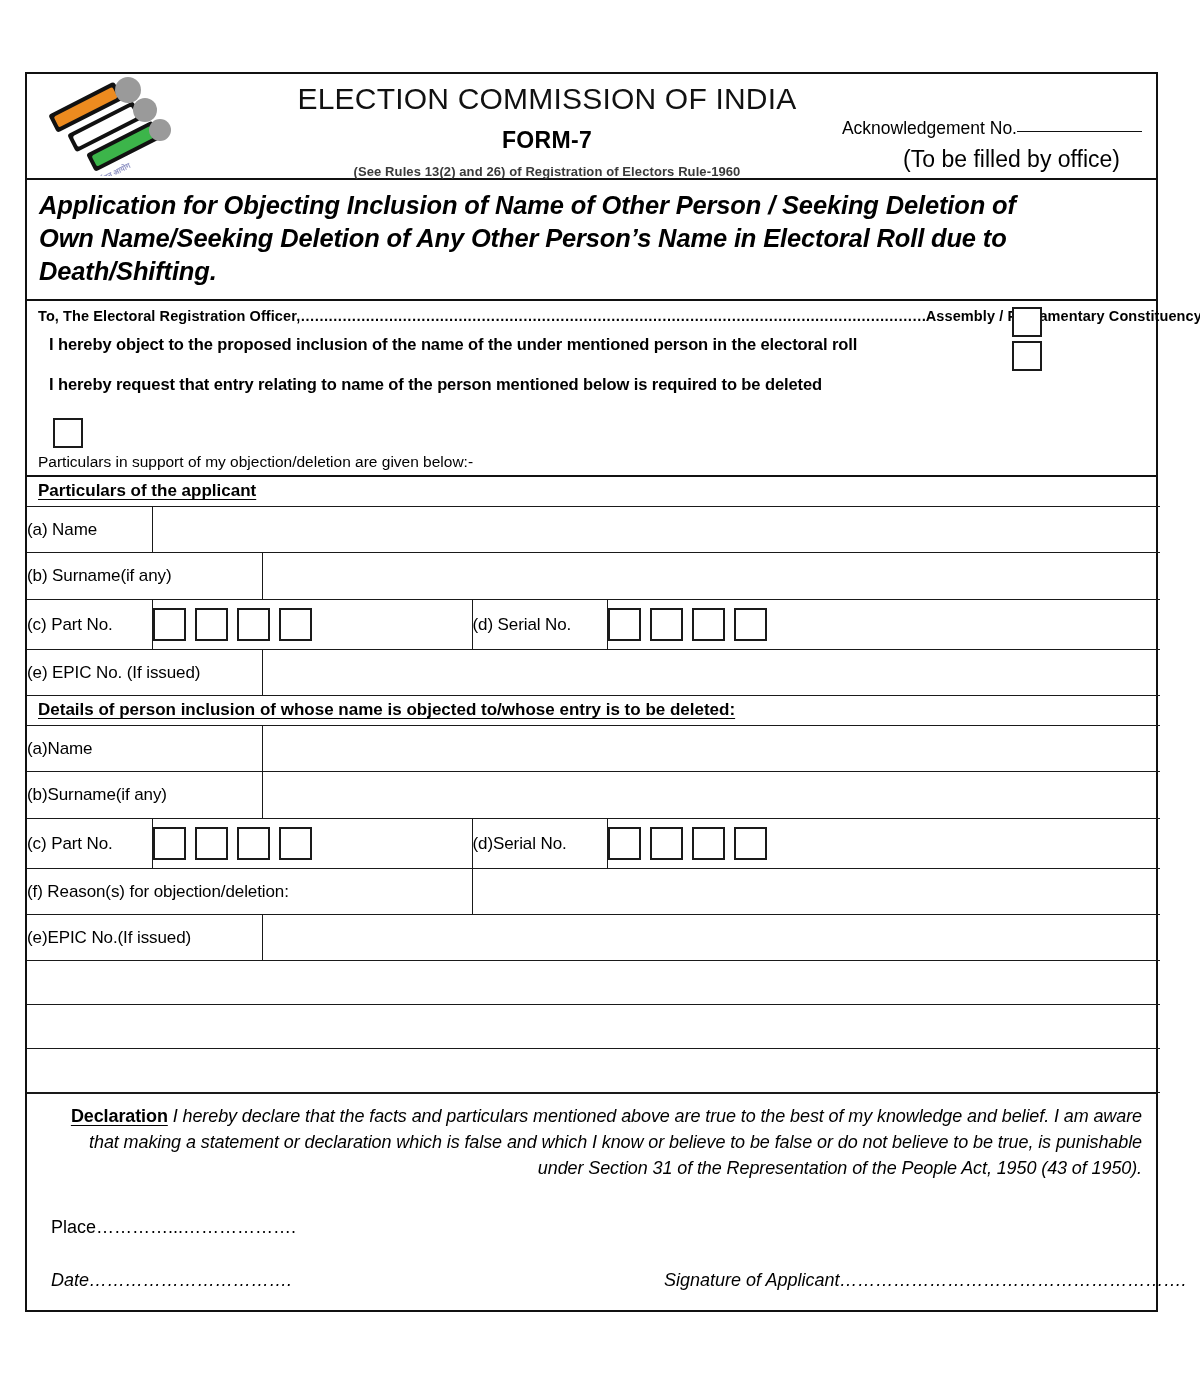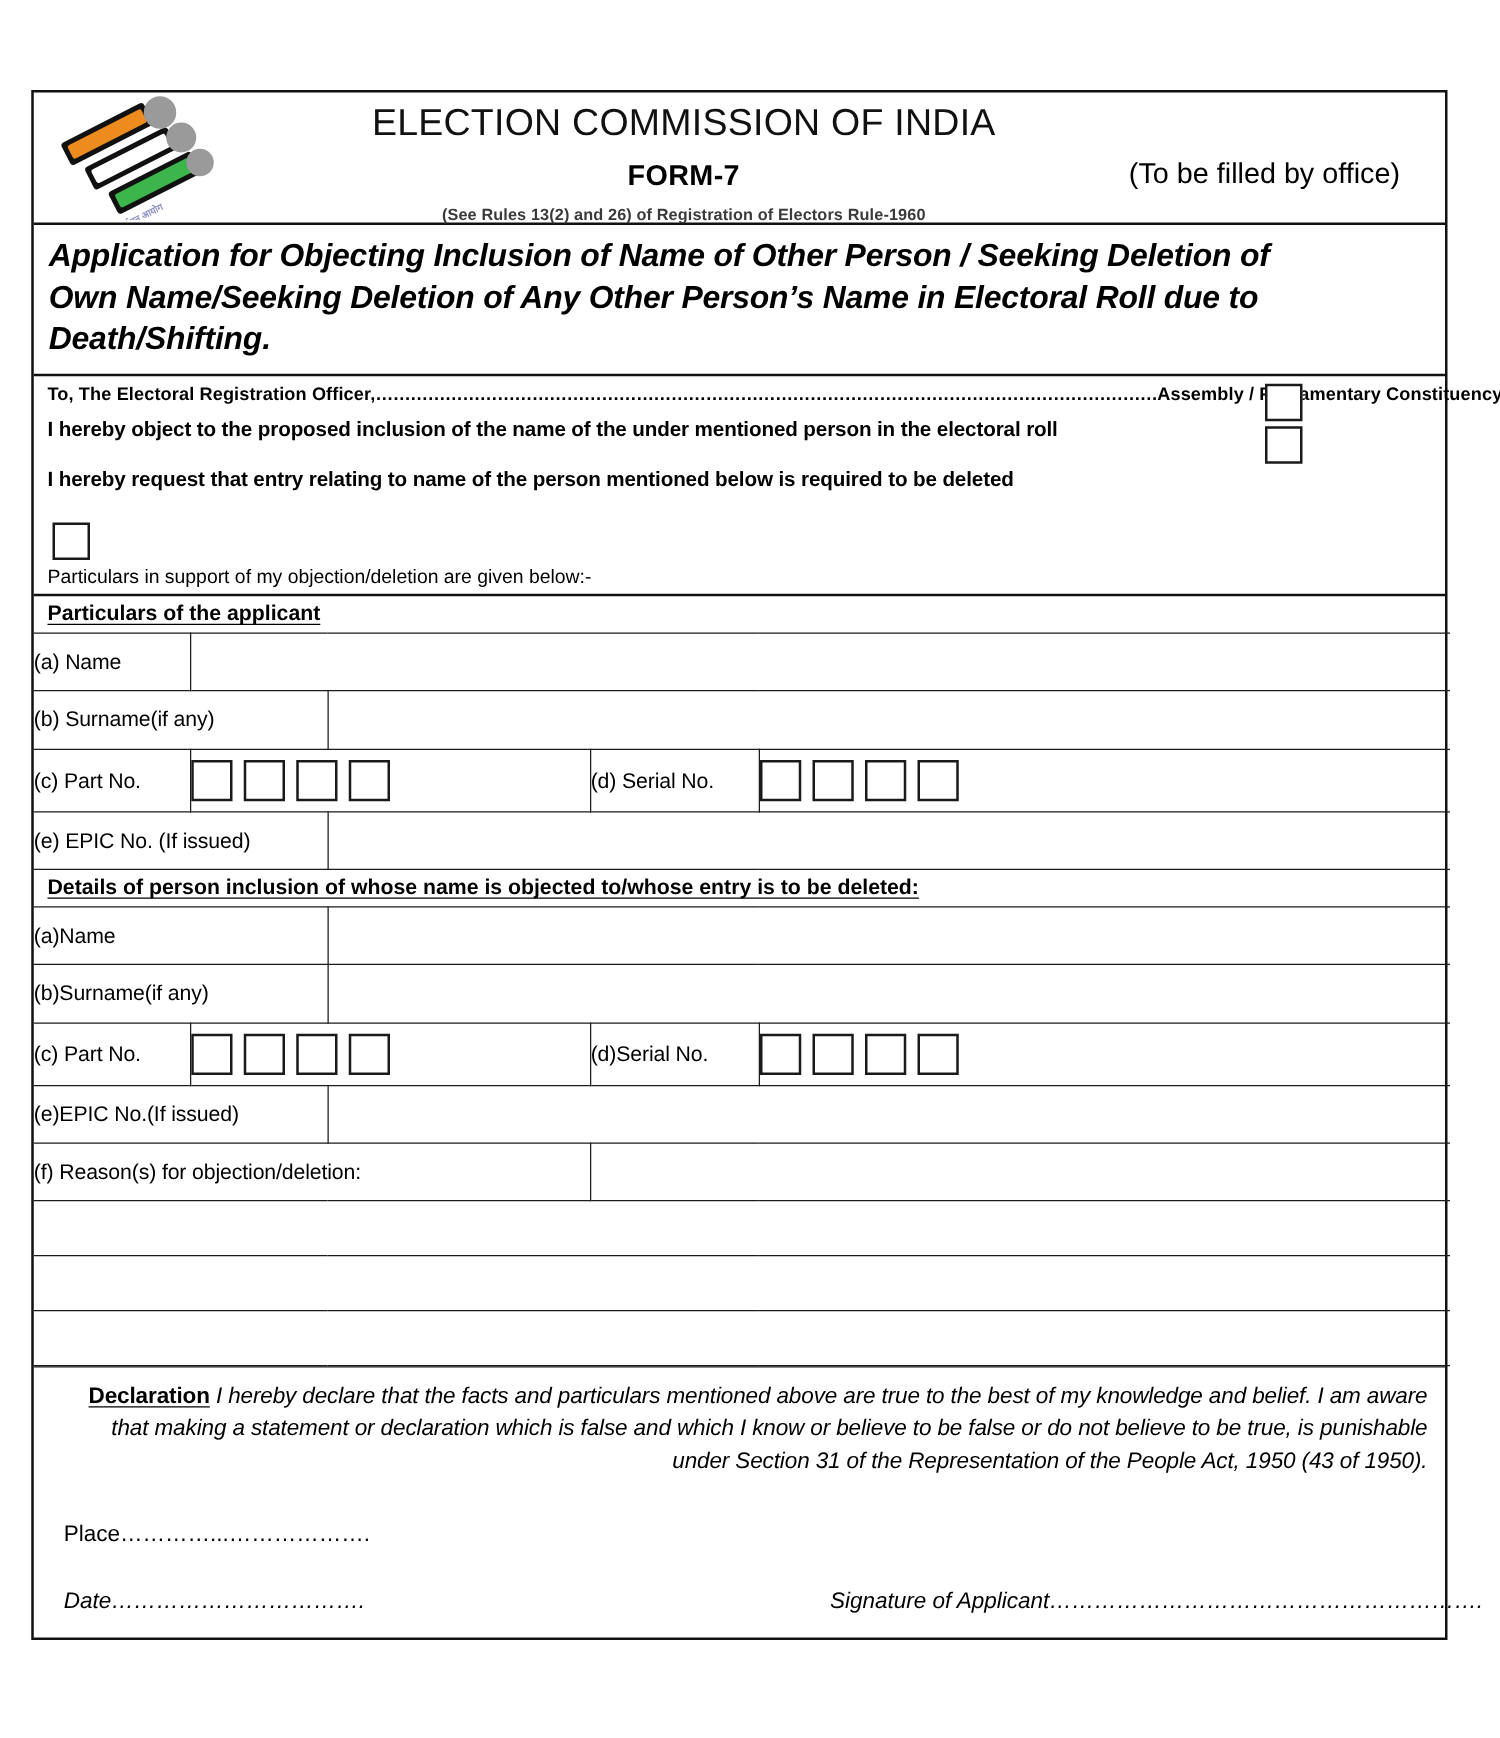--- a/index.html
+++ b/index.html
@@ -123,21 +123,21 @@
     padding: 2px 0 2px 11px;
     white-space: nowrap;
     letter-spacing: .1px;
   }
   .dots-fill {
     letter-spacing: -0.6px;
   }
   .stmt {
     font-size: 16.5px;
     font-weight: bold;
-    padding-left: 11px;
+    padding-left: 22px;
     letter-spacing: -.1px;
   }
   .stmt-1 { margin-top: 9px; }
   .stmt-2 { margin-top: 21px; }
   .stmt-3 { margin-top: 24px; }
   .particulars-note {
     font-size: 15.5px;
     padding-left: 11px;
     margin-top: 5px;
   }
@@ -282,20 +282,21 @@
         </svg>
       </div>
 
       <div class="header-center">
         <div class="eci-title">ELECTION COMMISSION OF INDIA</div>
         <div class="form-no">FORM-7</div>
         <div class="rules-line">(See Rules 13(2) and 26) of Registration of Electors Rule-1960</div>
       </div>
 
       <div class="header-right">
+        <div class="ack-line"><span>Acknowledgement No.</span><span class="ack-rule"></span></div>
         <div class="office-line">(To be filled by office)</div>
       </div>
     </div>
 
     <div class="title-band">
       <div class="t">Application for Objecting Inclusion of Name of Other Person / Seeking Deletion of</div>
       <div class="t">Own Name/Seeking Deletion of Any Other Person’s Name in Electoral Roll due to</div>
       <div class="t">Death/Shifting.</div>
     </div>
 
@@ -373,27 +374,27 @@
         <td colspan="2" class="boxgroup">
           <span class="chk"></span><span class="chk"></span><span class="chk"></span><span class="chk"></span>
         </td>
         <td class="lbl">(d)Serial No.</td>
         <td class="boxgroup" style="border-right:none;">
           <span class="chk"></span><span class="chk"></span><span class="chk"></span><span class="chk"></span>
         </td>
       </tr>
 
       <tr class="row-h">
+        <td class="lbl" colspan="3" style="border-left:none;">(f) Reason(s) for objection/deletion:</td>
+        <td colspan="2" style="border-right:none;"></td>
+      </tr>
+
+      <tr class="row-h">
         <td class="lbl" colspan="2" style="border-left:none;">(e)EPIC No.(If issued)</td>
         <td colspan="3" style="border-right:none;"></td>
-      </tr>
-
-      <tr class="row-h">
-        <td class="lbl" colspan="3" style="border-left:none;">(f) Reason(s) for objection/deletion:</td>
-        <td colspan="2" style="border-right:none;"></td>
       </tr>
 
       <tr class="row-empty noborder-sides">
             <td colspan="5"></td>
           </tr>
       <tr class="row-empty noborder-sides">
             <td colspan="5"></td>
           </tr>
       <tr class="row-empty noborder-sides">
             <td colspan="5"></td>

